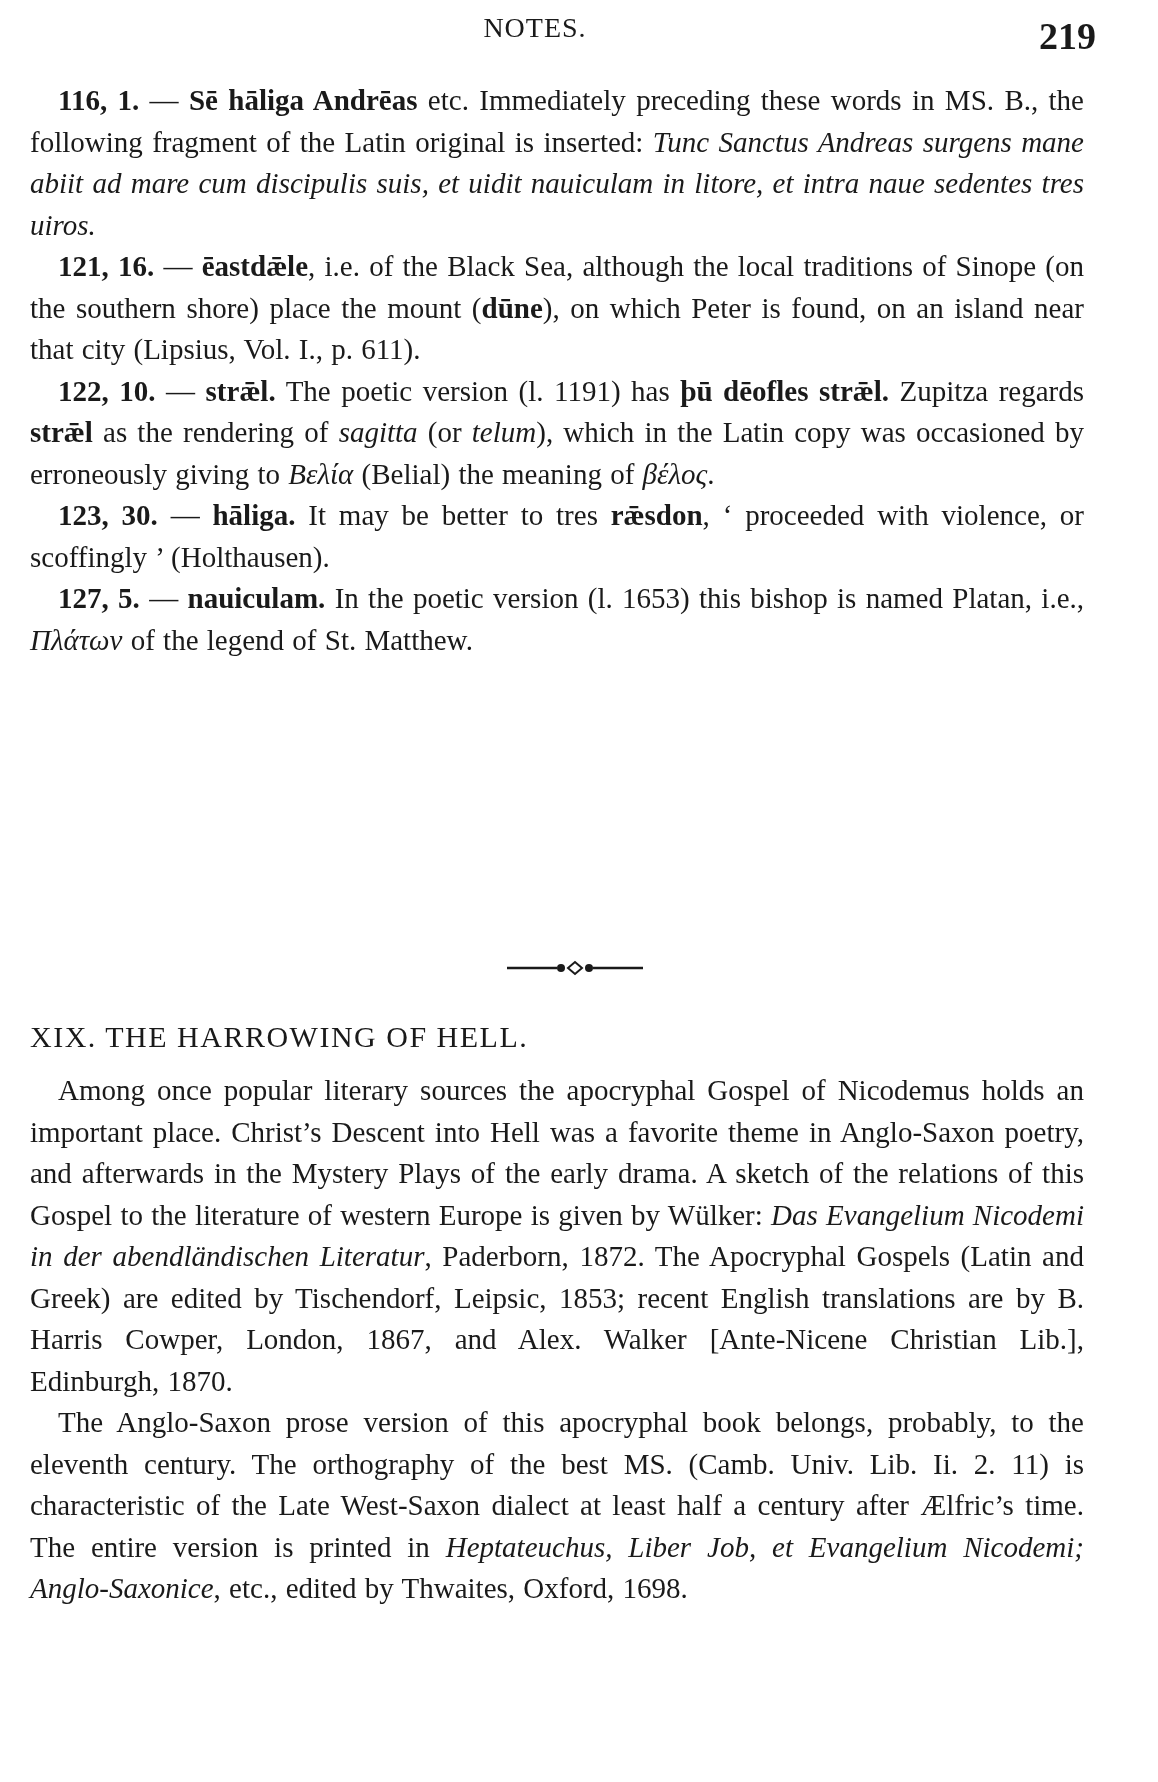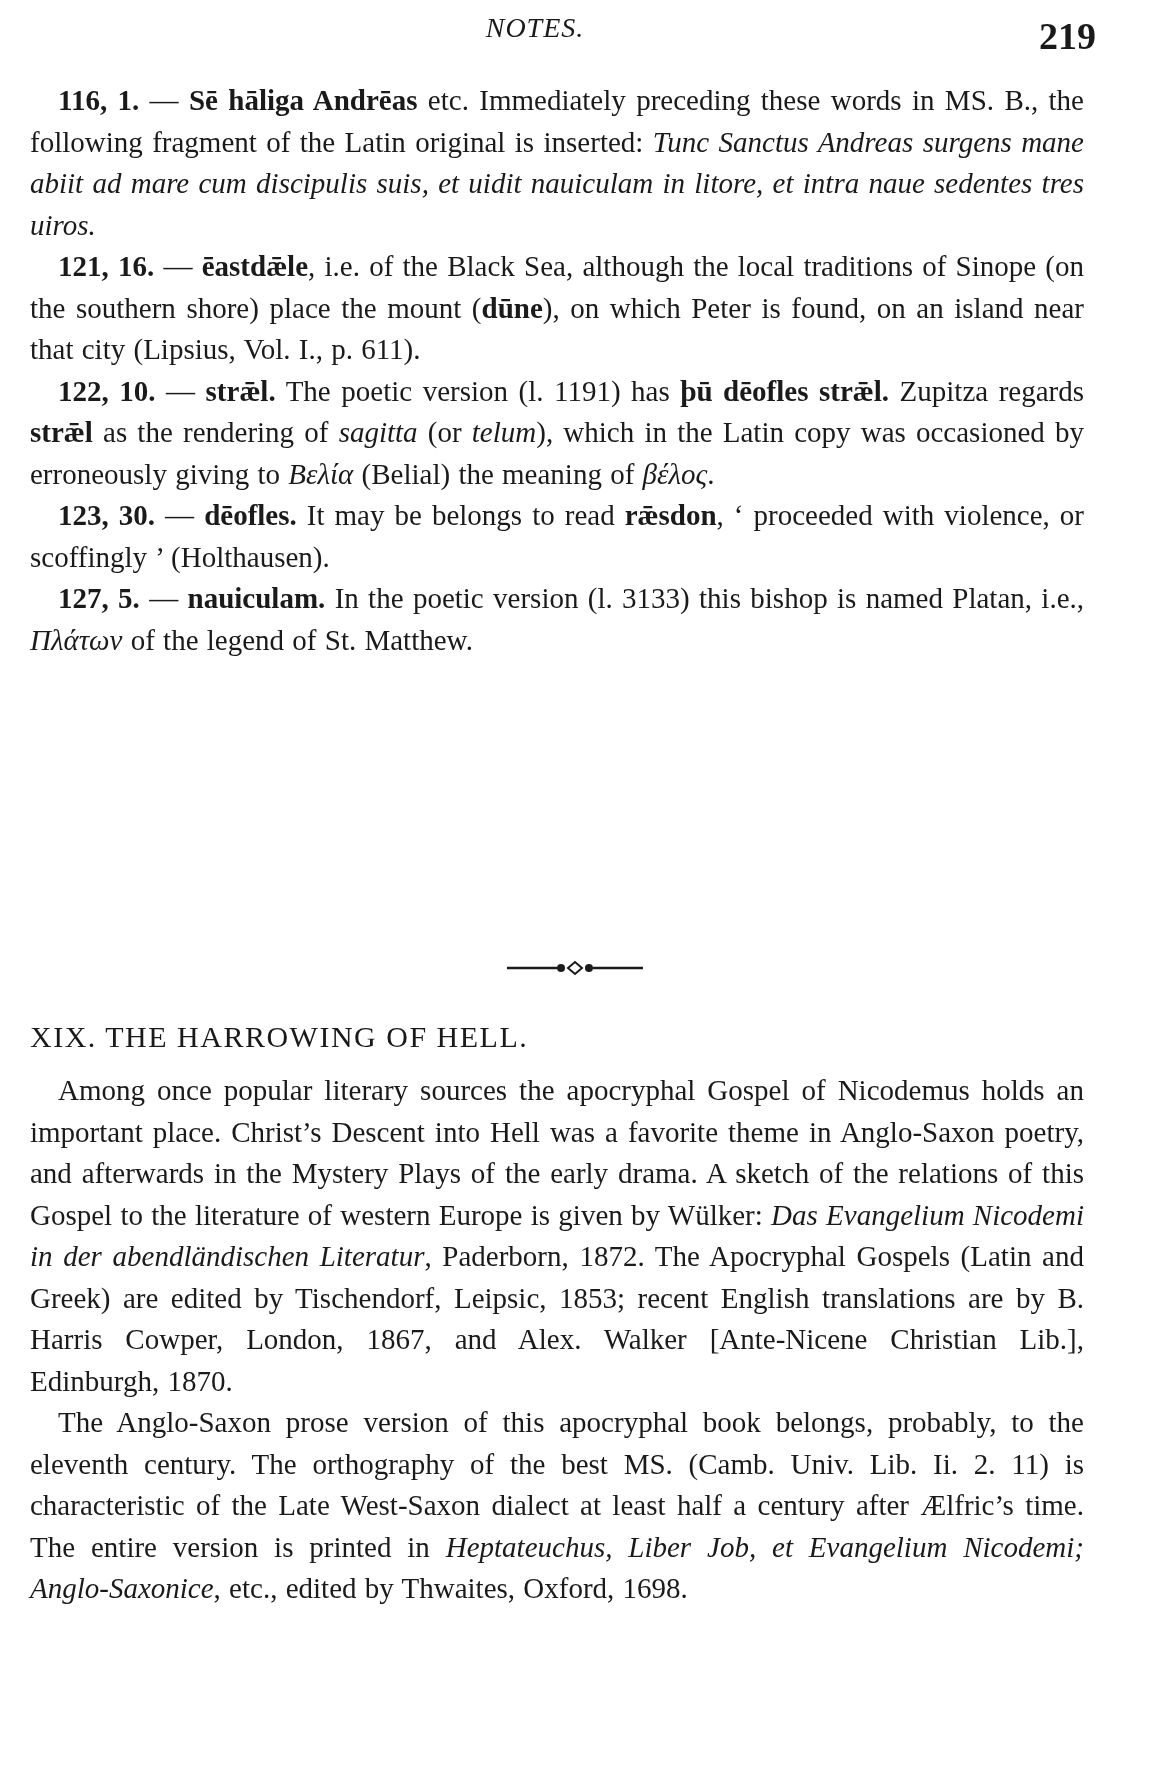--- a/index.html
+++ b/index.html
@@ -7,21 +7,21 @@
     width: 1158px; height: 1782px; position: relative; overflow: hidden;
     font-family: "Liberation Serif", "DejaVu Serif", serif;
     color: #1a1a1a;
   }
   .page { position: absolute; left: 30px; top: 0; width: 1060px; }
   .running-head {
     position: absolute; top: 12px; left: 0; width: 1060px; height: 40px;
   }
   .running-title {
     position: absolute; left: 0; width: 100%; text-align: center; top: 0;
-    font-style: italic; font-size: 28px; letter-spacing: 1px; left: -25px;
+    font-size: 28px; letter-spacing: 1px; left: -25px;
   }
   .page-number {
     position: absolute; right: -6px; top: 2px; font-size: 38px; font-weight: bold;
   }
   .text {
     font-size: 29px; line-height: 41.5px; text-align: justify;
     word-spacing: 1px;
   }
   .notes { position: absolute; top: 80px; left: 0; width: 1054px; }
   .note { margin: 0; text-indent: 28px; }
@@ -48,23 +48,23 @@
   </div>
 
   <div class="notes text">
 
     <p class="note"><b>116, 1.</b><span> — </span><b>Sē hāliga Andrēas</b><span> etc.  Immediately preceding these words in MS. B., the following fragment of the Latin original is inserted: </span><i>Tunc Sanctus Andreas surgens mane abiit ad mare cum discipulis suis, et uidit nauiculam in litore, et intra naue sedentes tres uiros.</i></p>
 
     <p class="note"><b>121, 16.</b><span> — </span><b>ēastdǣle</b><span>, i.e. of the Black Sea, although the local traditions of Sinope (on the southern shore) place the mount (</span><b>dūne</b><span>), on which Peter is found, on an island near that city (Lipsius, Vol. I., p. 611).</span></p>
 
     <p class="note"><b>122, 10.</b><span> — </span><b>strǣl.</b><span> The poetic version (l. 1191) has </span><b>þū dēofles strǣl.</b><span>  Zupitza regards </span><b>strǣl</b><span> as the rendering of </span><i>sagitta</i><span> (or </span><i>telum</i><span>), which in the Latin copy was occasioned by erroneously giving to </span><i>Βελία</i><span> (Belial) the meaning of </span><i>βέλος</i><span>.</span></p>
 
-    <p class="note"><b>123, 30.</b><span> — </span><b>dēofles.</b><span>  It may be belongs to read </span><b>rǣsdon</b><span>, ‘ proceeded with violence, or scoffingly ’ (Holthausen).</span></p>
+    <p class="note"><b>123, 30.</b><span> — </span><b>hāliga.</b><span>  It may be better to tres </span><b>rǣsdon</b><span>, ‘ proceeded with violence, or scoffingly ’ (Holthausen).</span></p>
 
-    <p class="note"><b>127, 5.</b><span> — </span><b>nauiculam.</b><span>  In the poetic version (l. 3133) this bishop is named Platan, i.e., </span><i>Πλάτων</i><span> of the legend of St. Matthew.</span></p>
+    <p class="note"><b>127, 5.</b><span> — </span><b>nauiculam.</b><span>  In the poetic version (l. 1653) this bishop is named Platan, i.e., </span><i>Πλάτων</i><span> of the legend of St. Matthew.</span></p>
   </div>
 
   <div class="ornament">
     <svg width="140" height="20" viewBox="0 0 140 20">
       <line x1="2" y1="10" x2="52" y2="10" stroke="#1a1a1a" stroke-width="2.5"></line>
       <circle cx="56" cy="10" r="4" fill="#1a1a1a"></circle>
       <polygon points="63,10 70,4 77,10 70,16" fill="none" stroke="#1a1a1a" stroke-width="2"></polygon>
       <circle cx="84" cy="10" r="4" fill="#1a1a1a"></circle>
       <line x1="88" y1="10" x2="138" y2="10" stroke="#1a1a1a" stroke-width="2.5"></line>
     </svg>

